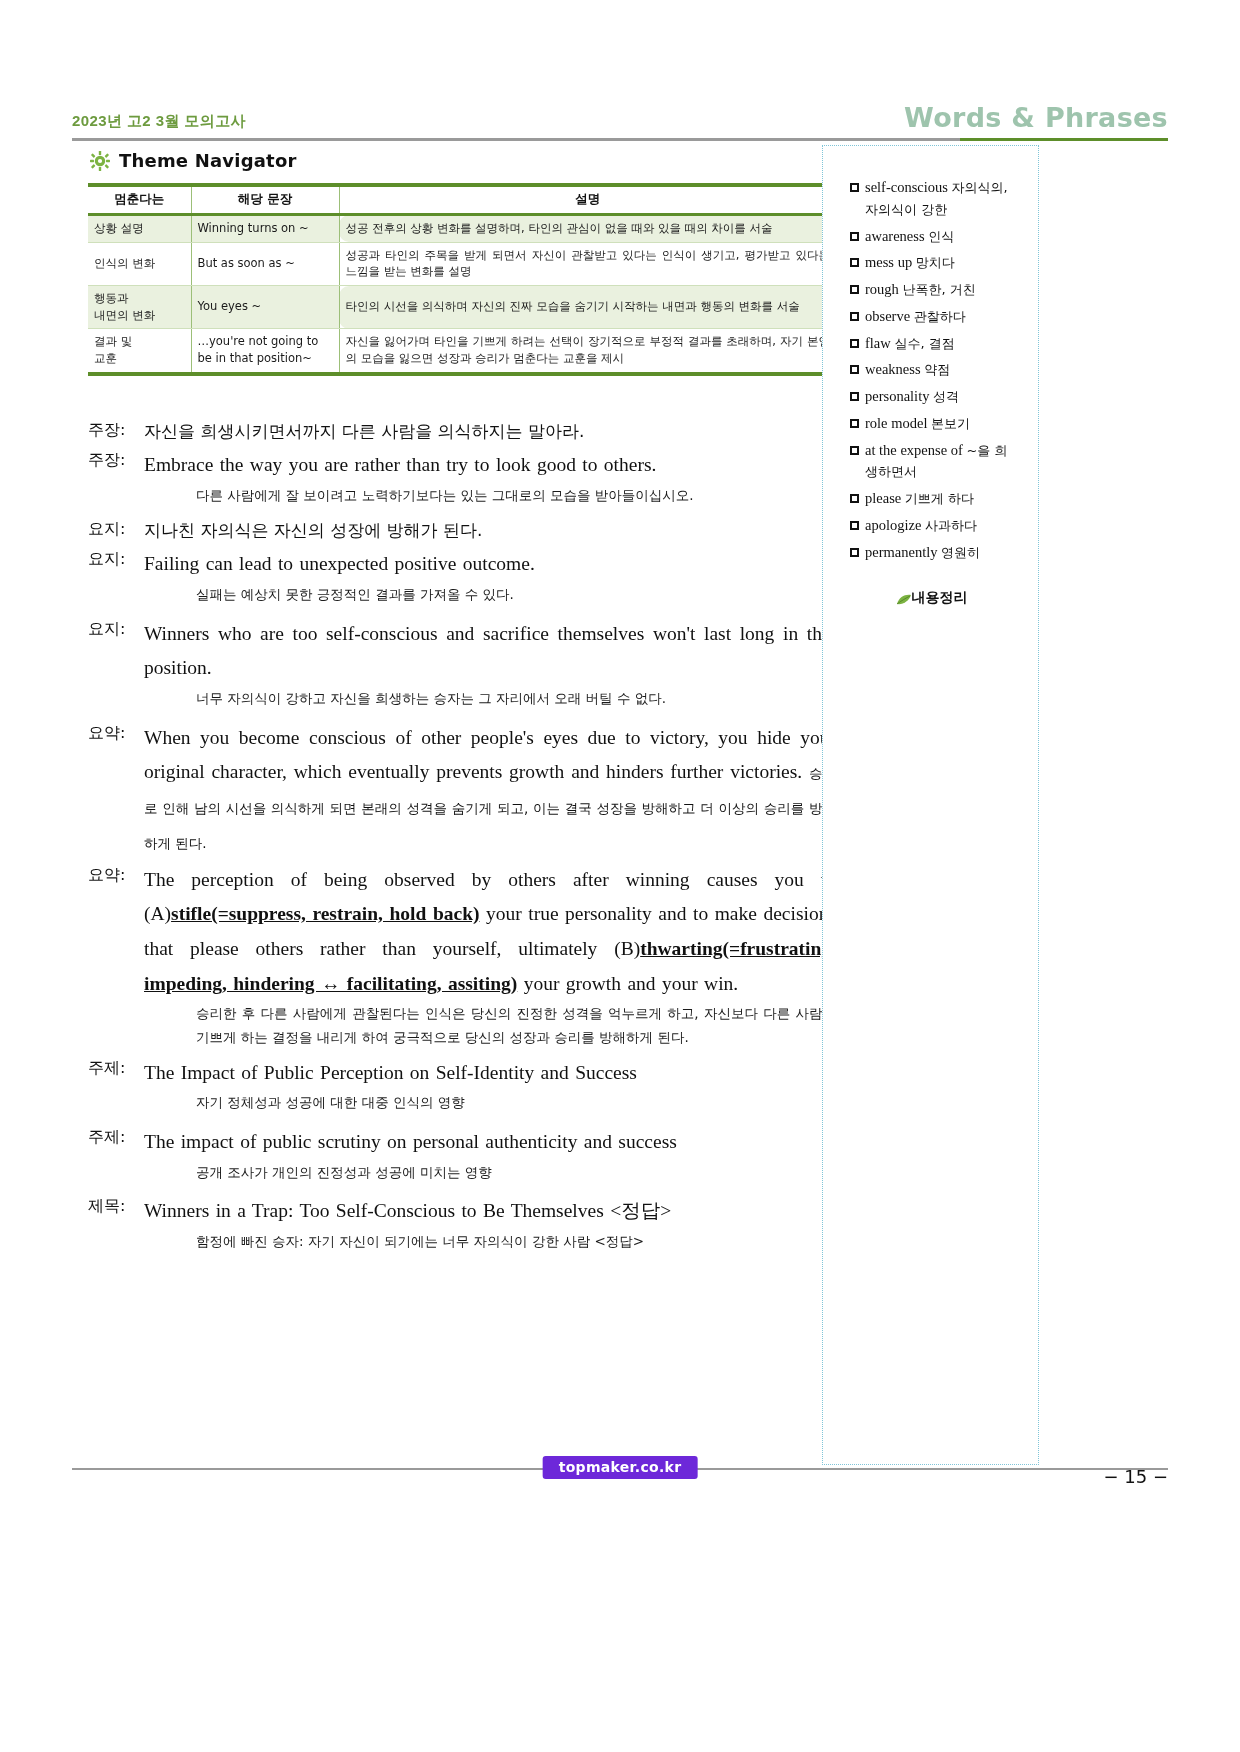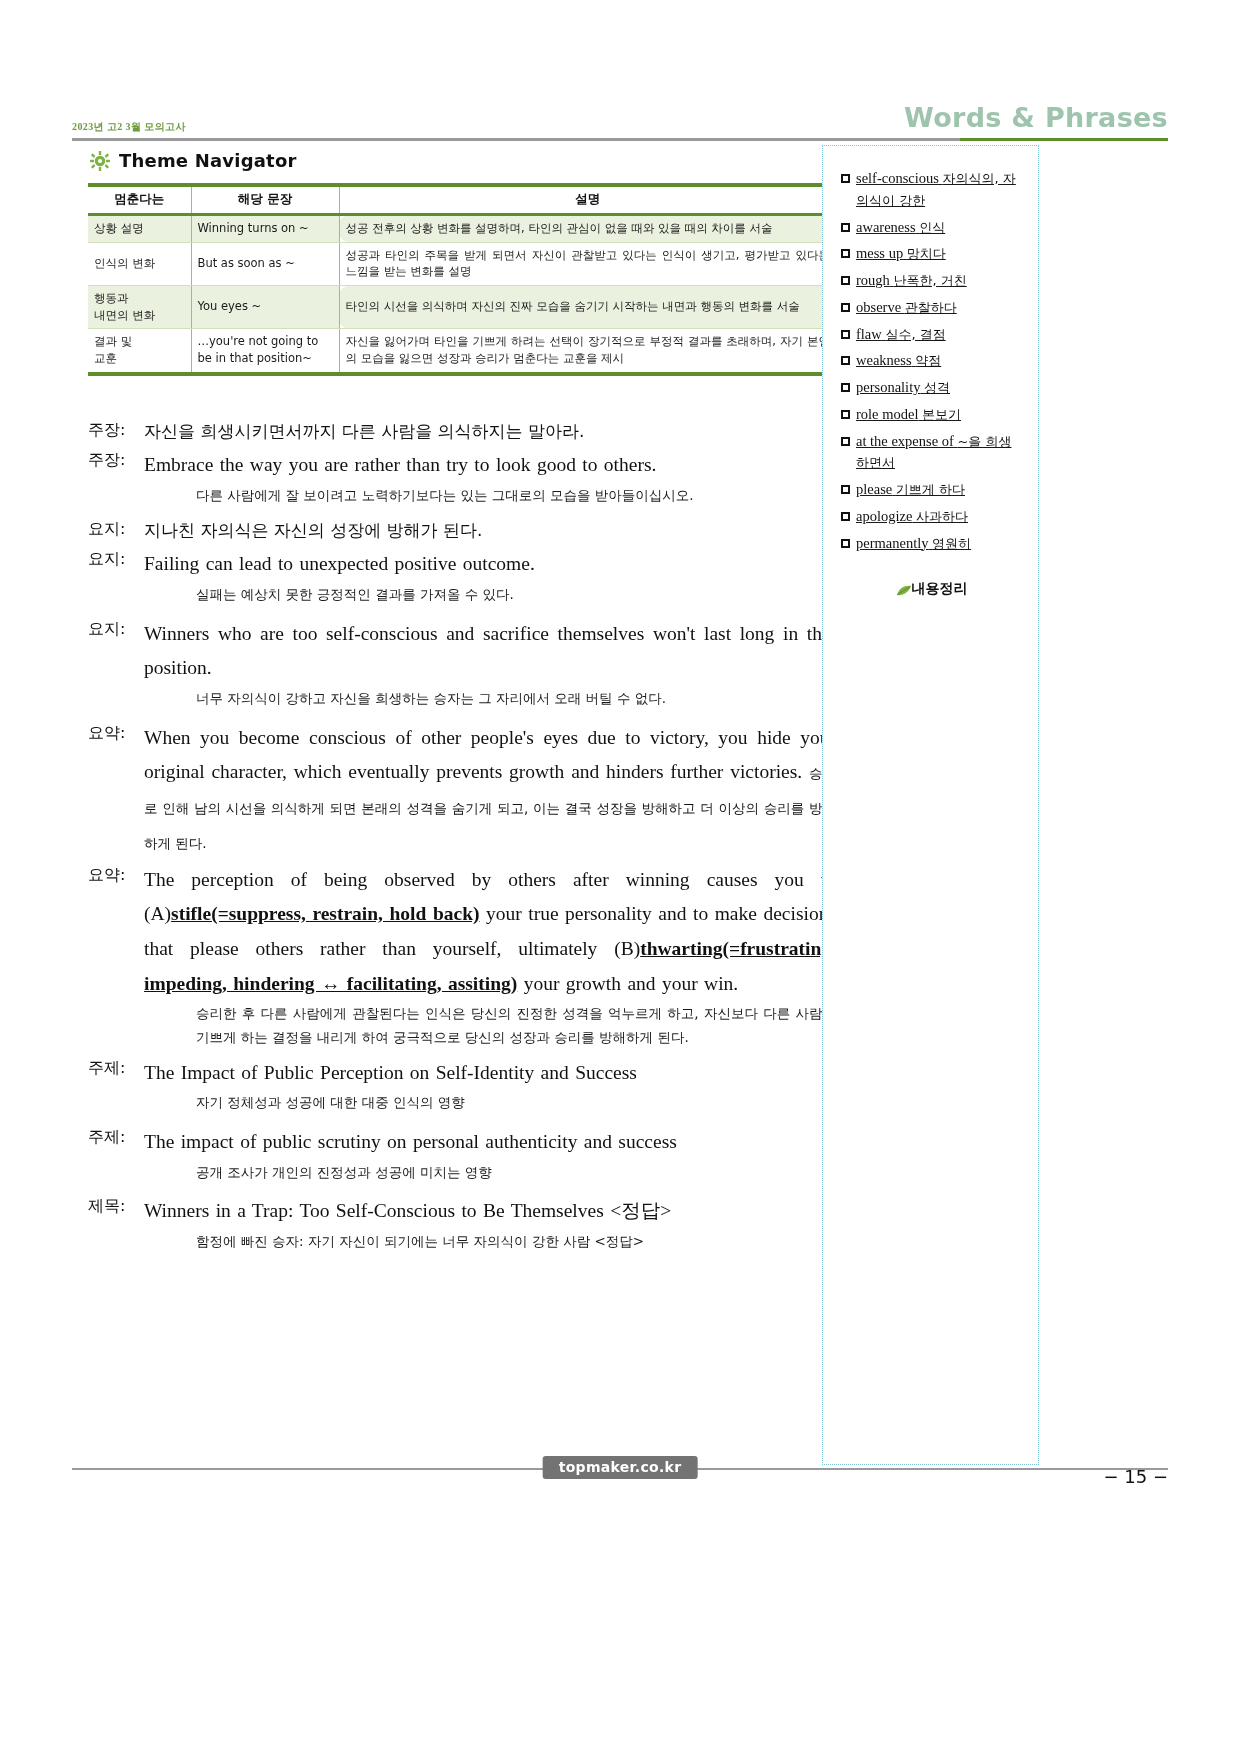--- a/index.html
+++ b/index.html
@@ -12,23 +12,23 @@
     position: relative;
     overflow: hidden;
   }
   .page { position:absolute; inset:0; }
 
   
   .hdr {
     position:absolute; left:72px; top:112px; width:1096px; height:30px;
   }
   .hdr-exam {
-    position:absolute; left:0; top:8px;
-    font-family:Liberation Serif, serif;
-    font-size:10px; font-weight:700; color:#6d9b3f;
+    position:absolute; left:0; top:0;
+    font-family:Liberation Sans, sans-serif;
+    font-size:15px; font-weight:700; color:#6d9b3f;
     letter-spacing:0.4px;
   }
   .hdr-wp {
     position:absolute; right:0; top:-10px;
     font-family:"DejaVu Sans", sans-serif;
     font-size:27px; font-weight:700;
     color:#9ec4ad; letter-spacing:0.3px;
   }
   .hdr-rule {
     position:absolute; left:0; top:26px; width:100%; height:3px;
@@ -123,21 +123,21 @@
   .gloss { font-weight:700; text-decoration:underline; }
 
   
   .side {
     position:absolute; left:822px; top:145px;
     width:217px; height:1320px;
     border:1px dotted #7fc5d8;
     background:#ffffff;
     padding:14px 8px 10px 10px;
   }
-  .wlist { list-style:none; margin:8px; padding:0;text-decoration:underline; }
+  .wlist { list-style:none; margin:17px; padding:0; }
   .wlist li {
     display:flex; align-items:flex-start; gap:6px;
     margin-bottom:5px;
     font-family:"Liberation Serif", serif;
     font-size:14.5px; color:#111; line-height:1.5;
   }
   .chk {
     flex:0 0 auto; width:9px; height:9px;
     border:2px solid #111; margin-top:6px;
   }
@@ -158,21 +158,21 @@
     font-size:13px; color:#111; line-height:1.62;
     text-align:justify; text-justify:inter-word;
     padding:0 1px;
   }
 
   
   .ftr { position:absolute; left:72px; top:1468px; width:1096px; }
   .ftr-rule { position:absolute; left:0; top:0; width:100%; height:2px; background:#9a9a9a; }
   .ftr-badge {
     position:absolute; left:50%; transform:translateX(-50%); top:-12px;
-    background:#737373; color:#fff;
+    background:#6d28d9; color:#fff;
     font-family:"DejaVu Sans", sans-serif;
     font-size:14px; font-weight:700;
     padding:3px 16px 4px; border-radius:3px;
     letter-spacing:0.3px;
   }
   .ftr-page {
     position:absolute; right:0; top:-2px;
     font-family:"DejaVu Sans", sans-serif;
     font-size:18px; color:#111;
   }

